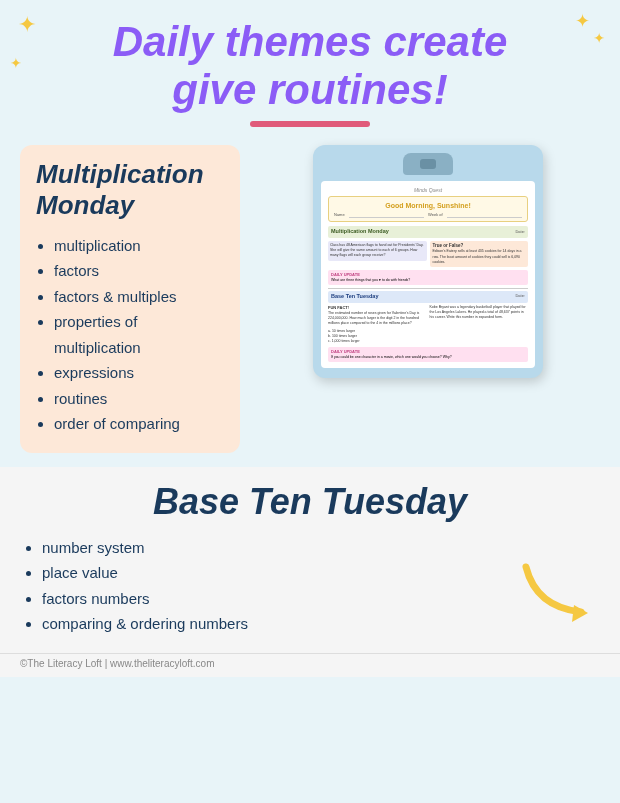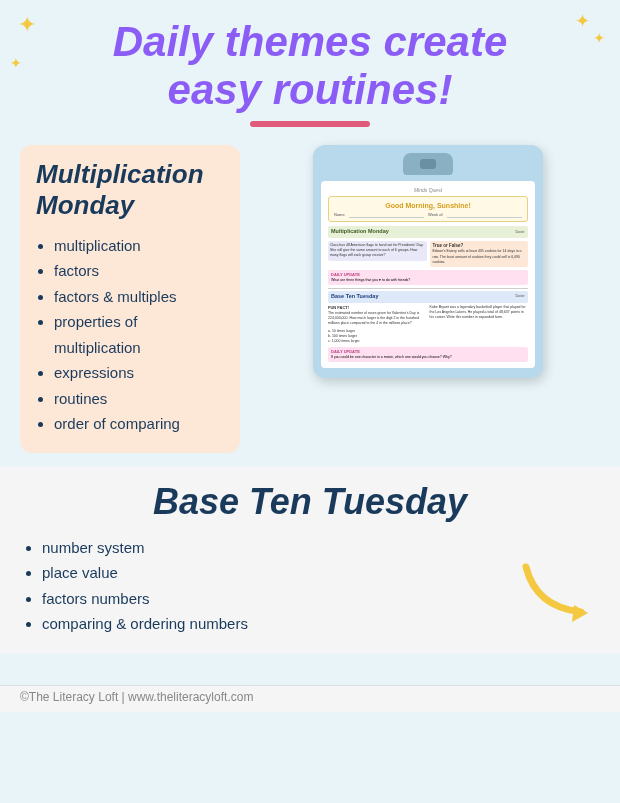--- a/index.html
+++ b/index.html
@@ -254,39 +254,38 @@
       display: flex;
       align-items: flex-end;
       justify-content: flex-end;
       padding-bottom: 10px;
     }
 
     
     .footer {
       background: #f5f5f5;
       padding: 4px 20px 8px;
-      font-size: 12px;
+      font-size: 10px;
       color: #888;
       border-top: 0.5px solid #ddd;
-      margin-top: 32px;
     }
   </style>
 </head>
 <body>
 
 <div class="page">
 
   <div class="header">
     <span class="sparkle sparkle-tl">✦</span>
     <span class="sparkle sparkle-tl2">✦</span>
     <span class="sparkle sparkle-tr">✦</span>
     <span class="sparkle sparkle-tr2">✦</span>
     <h1 class="header-title">
       <span>Daily themes create</span><br>
-      <span>easy routines!</span>
+      <span>give routines!</span>
     </h1>
     <div class="header-underline"></div>
   </div>
 
   <div class="main-content">
 
     <div class="left-panel">
       <h2 class="section-title">
         <span>Multiplication</span><br>
         <span>Monday</span>

